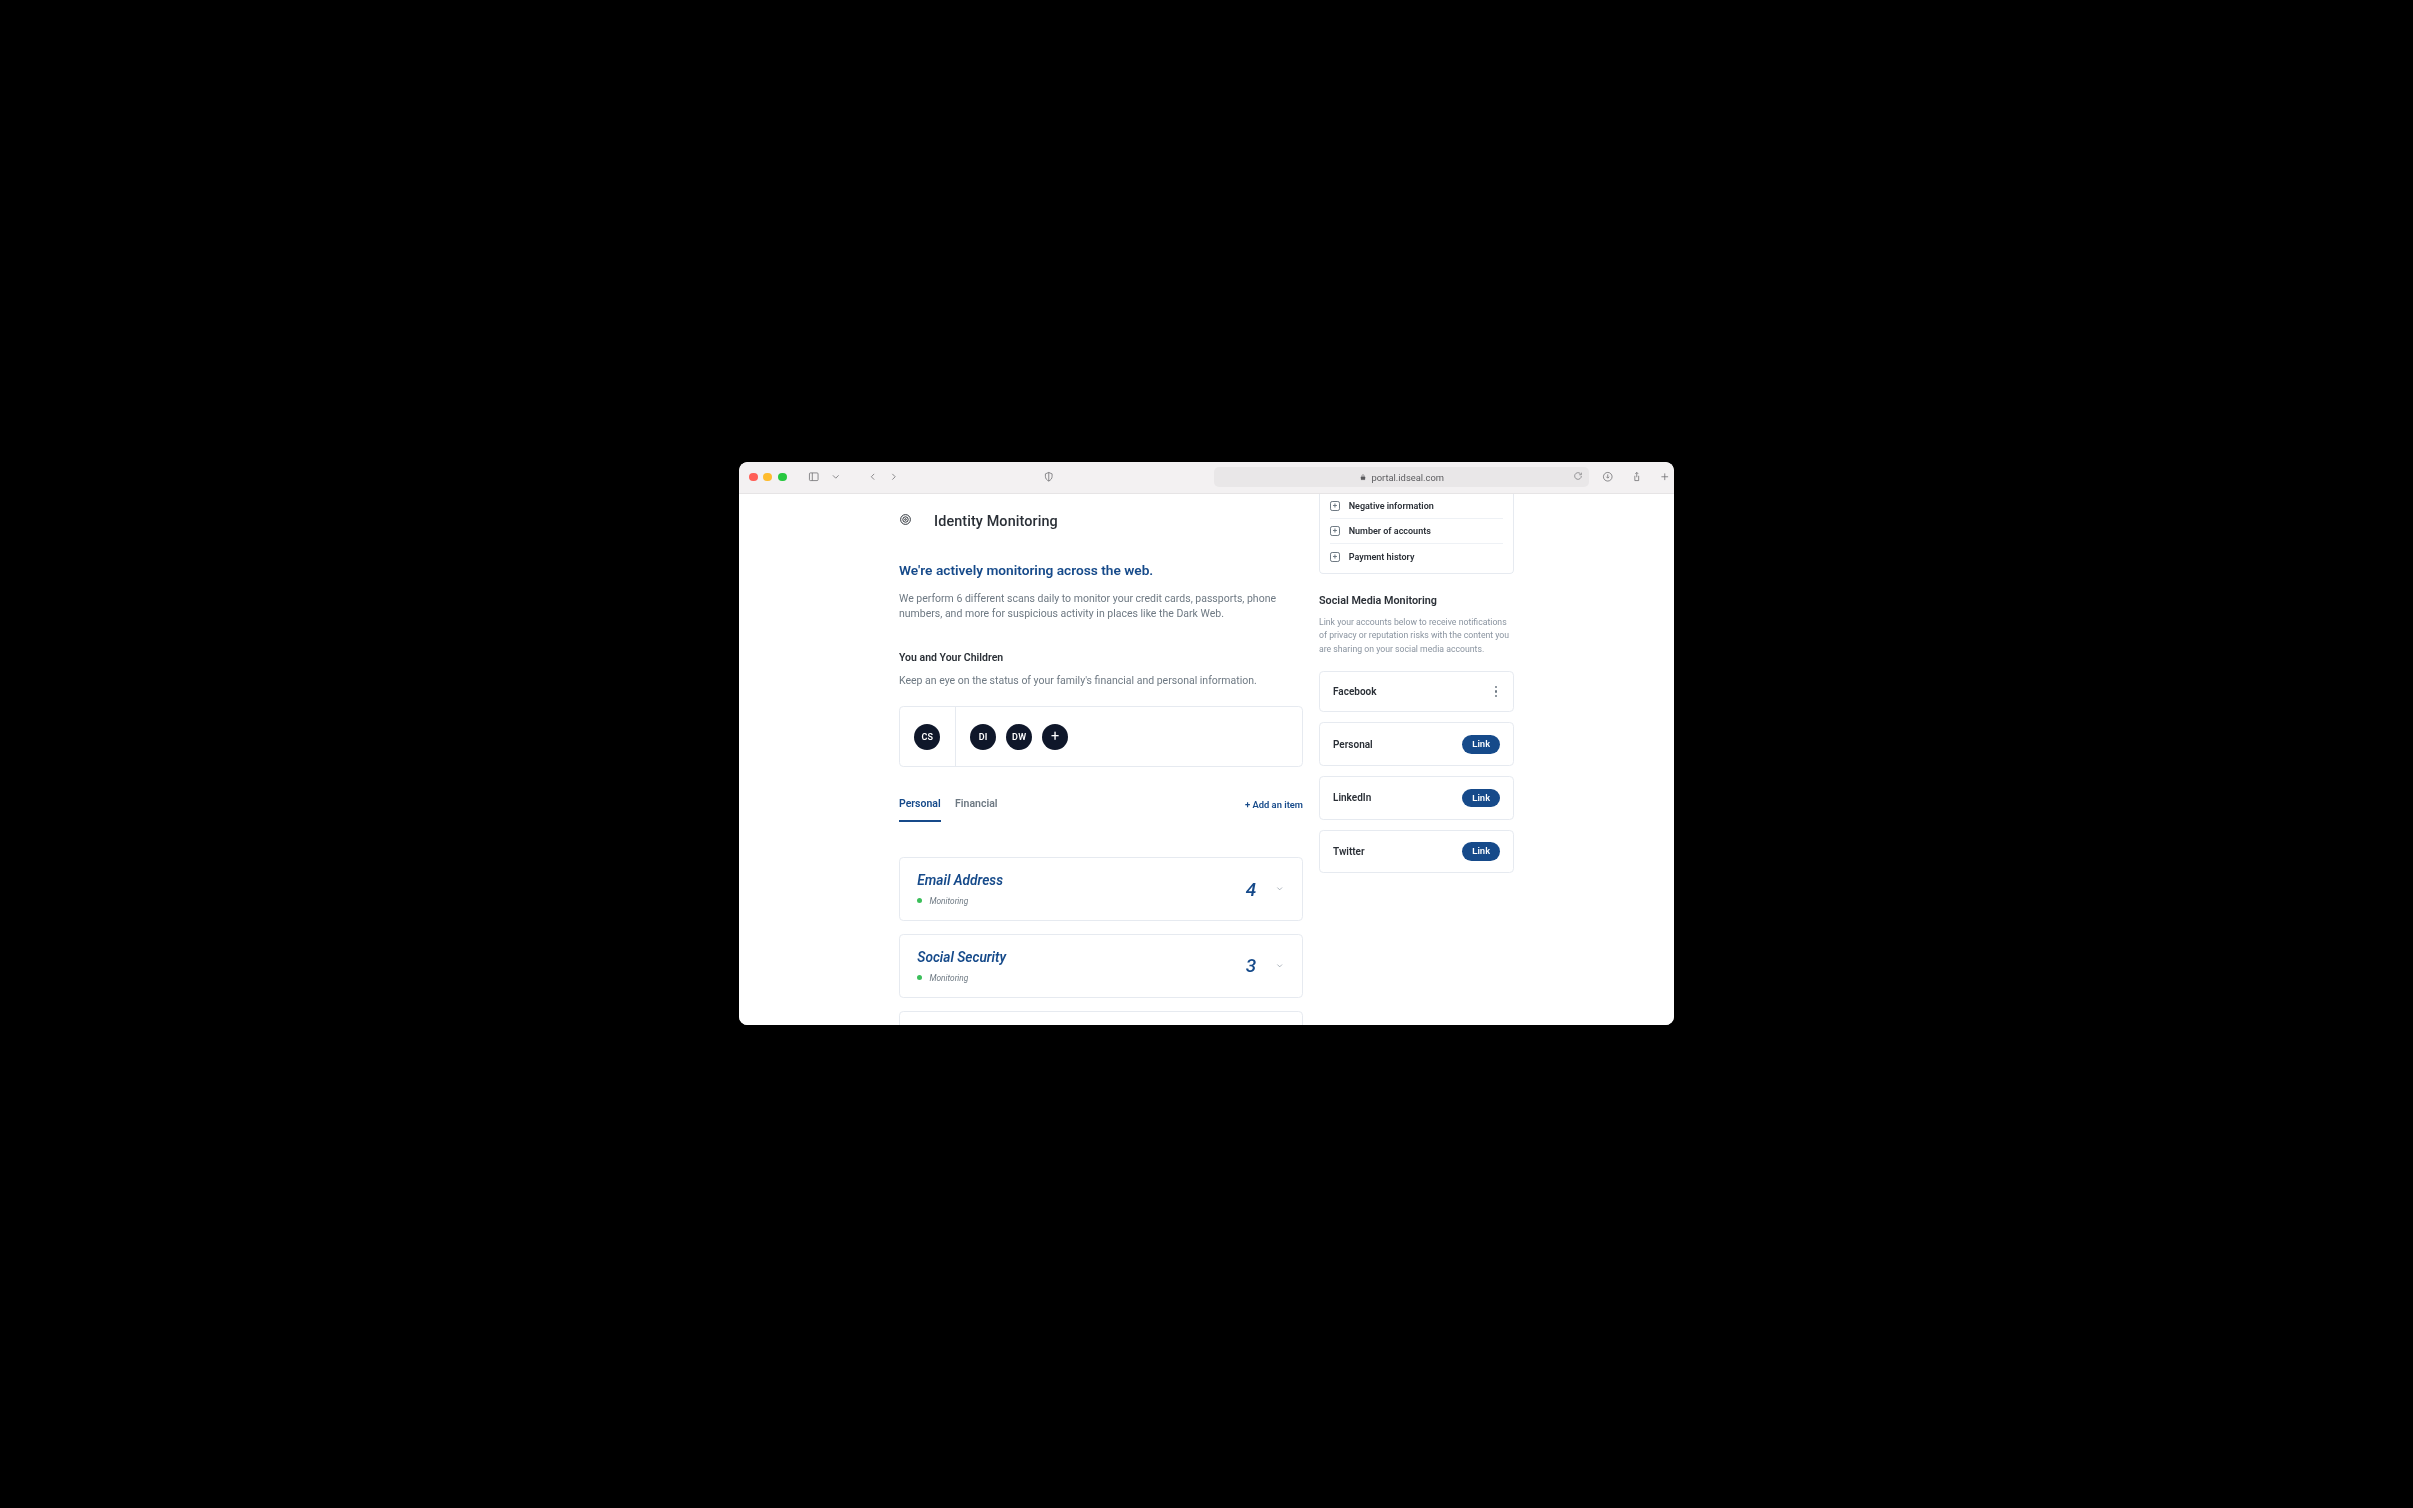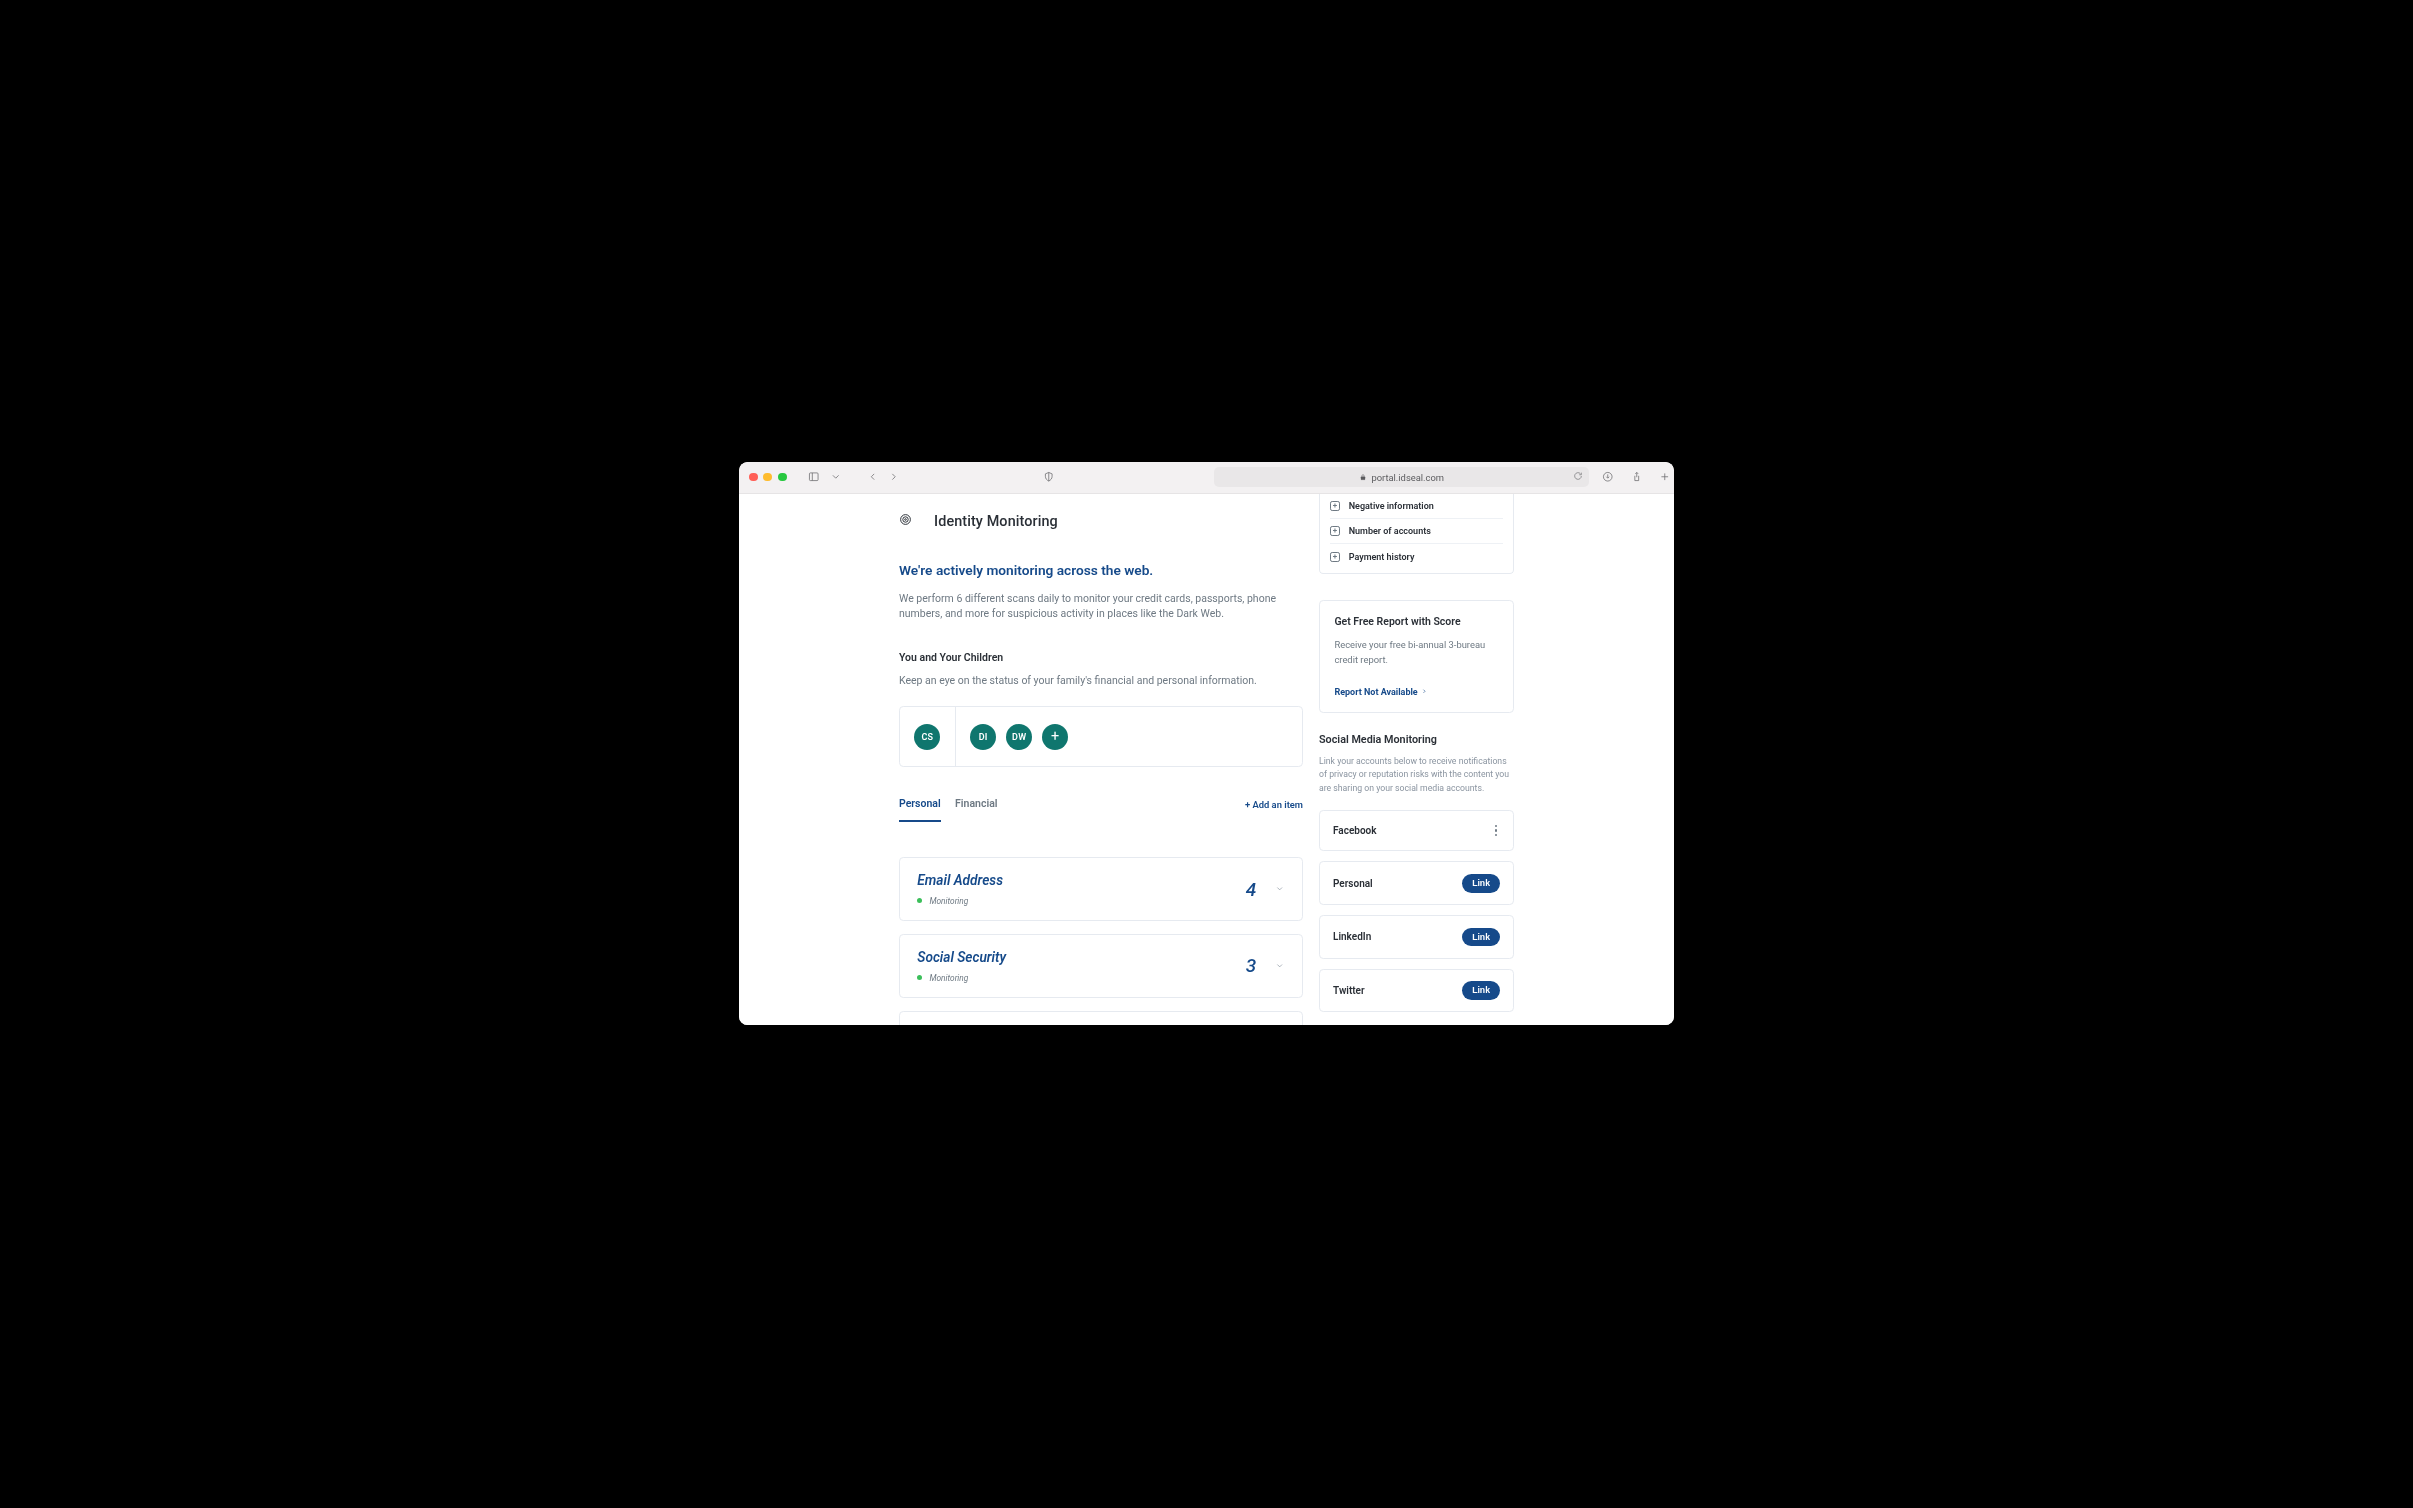--- a/index.html
+++ b/index.html
@@ -131,21 +131,21 @@
   .people-seg {
     display: flex;
     align-items: center;
     gap: 10px;
     padding: 0 14.4px;
   }
   .people-seg.primary { border-right: 0.7px solid #e6eaf0; }
   .avatar {
     width: 26px; height: 26px;
     border-radius: 50%;
-    background: #0f766e;
+    background: #0f172a;
     color: #fff;
     font-size: 9px;
     font-weight: 600;
     display: flex; align-items: center; justify-content: center;
     letter-spacing: 0.2px;
     cursor: pointer;
   }
   .avatar.plus { font-size: 14.4px; font-weight: 400; }
 
   .tabs-row {
@@ -455,30 +455,20 @@
             <div class="factor-row">
               <span class="plusbox">+</span>
               <span>Number of accounts</span>
             </div>
             <div class="factor-row">
               <span class="plusbox">+</span>
               <span>Payment history</span>
             </div>
           </div>
 
-          <div class="rail-card">
-            <h3>Get Free Report with Score</h3>
-            <p>Receive your free bi-annual 3-bureau credit report.</p>
-            <div class="rail-link">
-              <span>Report Not Available</span>
-              <svg viewBox="0 0 24 24">
-                  <polyline points="9 6 15 12 9 18"></polyline>
-                </svg>
-            </div>
-          </div>
 
           <h3 class="rail-heading">Social Media Monitoring</h3>
           <p class="rail-desc">Link your accounts below to receive notifications of privacy or reputation risks with the content you are sharing on your social media accounts.</p>
 
           <div class="social-list">
             <div class="social-card">
               <span class="social-name">Facebook</span>
               <div class="social-action">
                 <div class="kebab">
                     <span></span>

